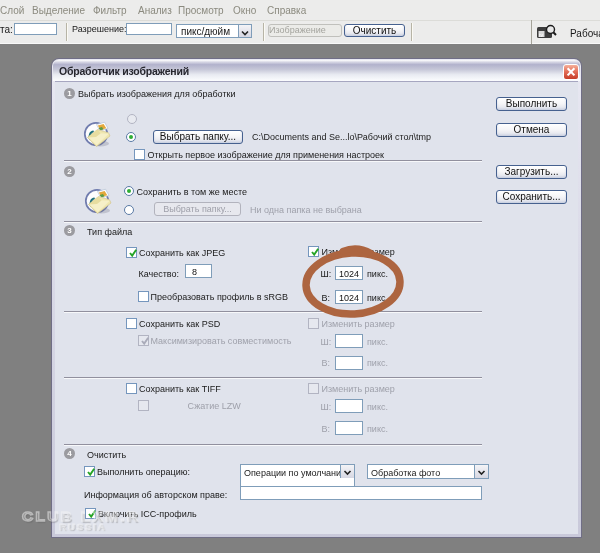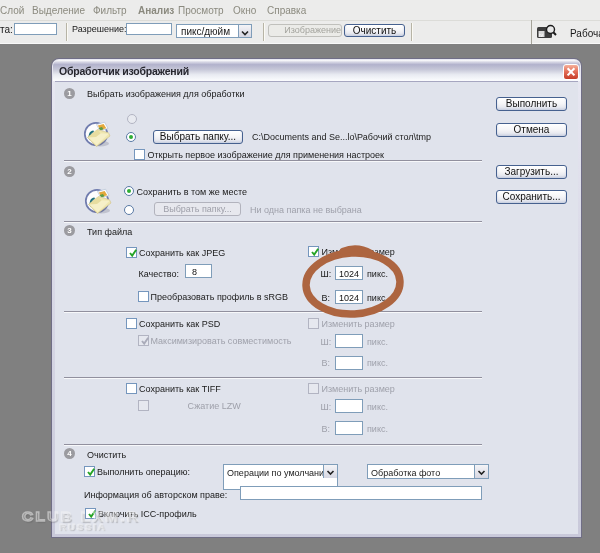--- a/index.html
+++ b/index.html
@@ -30,42 +30,42 @@
   .vsep{position:absolute;width:1px;background:#b7b4a6;box-shadow:1px 0 0 #fbfaf4;}
   .chk{position:absolute;left:0px;top:-1px;}
 </style></head>
 <body>
 <div id="root">
 
   <div class="abs" style="left:0;top:0;width:600px;height:20px;background:#ececeb;"></div>
   <div class="abs t10" style="left:0px;top:5px;color:#8b8a7f;">Слой</div>
   <div class="abs t10" style="left:32px;top:5px;color:#8b8a7f;">Выделение</div>
   <div class="abs t10" style="left:93px;top:5px;color:#8b8a7f;">Фильтр</div>
-  <div class="abs t10" style="left:138px;top:5px;color:#8b8a7f;font-weight:bold;">Анализ</div>
+  <div class="abs t10" style="left:138px;top:5px;color:#8b8a7f;">Анализ</div>
   <div class="abs t10" style="left:178px;top:5px;color:#8b8a7f;">Просмотр</div>
   <div class="abs t10" style="left:233px;top:5px;color:#8b8a7f;">Окно</div>
   <div class="abs t10" style="left:267px;top:5px;color:#8b8a7f;">Справка</div>
 
   <div class="abs" style="left:0;top:20px;width:600px;height:24px;background:#ececeb;border-top:1px solid #dcdcd8;border-bottom:1px solid #f8f8f8;box-sizing:border-box;"></div>
   <div class="abs t10" style="left:0px;top:24px;">та:</div>
   <div class="inp" style="left:14px;top:23px;width:43px;height:12px;"></div>
   <div class="vsep" style="left:66px;top:23px;height:18px;"></div>
   <div class="abs" style="left:72px;top:24px;font-size:9px;color:#1a1a1a;white-space:nowrap;">Разрешение:</div>
   <div class="inp" style="left:126px;top:23px;width:46px;height:12px;"></div>
   <div class="inp" style="left:176px;top:24px;width:76px;height:14px;">
     <div class="abs t10" style="left:4px;top:1px;text-align:center;">пикс/дюйм</div>
     <div class="abs" style="right:0;top:0;width:12px;height:12px;border-left:1px solid #7f9db9;
       background:linear-gradient(180deg,#f4f4f7,#d6d7e2);">
       <svg width="12" height="12" viewBox="0 0 12 12">
           <path d="M3 4.5l3 3 3-3" stroke="#222" stroke-width="1.6" fill="none"></path>
         </svg>
     </div>
   </div>
   <div class="vsep" style="left:263px;top:23px;height:18px;"></div>
-  <div class="abs" style="left:268px;top:24px;width:74px;height:13px;box-sizing:border-box;border:1px solid #c0c0bc;border-radius:3px;background:#ebebe8;font-size:9px;color:#a4a49e;text-align:right;line-height:11px;">Изображение</div>
+  <div class="abs" style="left:268px;top:24px;width:74px;height:13px;box-sizing:border-box;border:1px solid #c0c0bc;border-radius:3px;background:#ebebe8;font-size:9px;color:#a4a49e;text-align:left;line-height:11px;">Изображение</div>
   <div class="btn" style="left:344px;top:24px;width:61px;height:13px;">Очистить</div>
   <div class="vsep" style="left:411px;top:23px;height:18px;"></div>
   <div class="abs" style="left:531px;top:20px;width:1px;height:25px;background:#a5a399;"></div>
 
   <svg class="abs" style="left:536px;top:24px;" width="21" height="16" viewBox="0 0 21 16">
     <rect x="1" y="3" width="15" height="11" rx="1.5" fill="#3c3c3c"></rect>
     <rect x="2.5" y="7" width="6" height="6" fill="#d9d9d9"></rect>
     <text x="3" y="12.5" font-size="5" fill="#fff" font-family="Liberation Sans">tv</text>
     <circle cx="14.5" cy="5.5" r="4" fill="#e8e8e8" stroke="#1c1c1c" stroke-width="1.4"></circle>
     <line x1="17.3" y1="8.3" x2="20" y2="11" stroke="#1c1c1c" stroke-width="2"></line>
@@ -94,21 +94,21 @@
   <div class="circ" style="left:64px;top:88px;">1</div>
   <div class="circ" style="left:64px;top:166px;">2</div>
   <div class="circ" style="left:64px;top:225px;">3</div>
   <div class="circ" style="left:64px;top:448px;">4</div>
   <div class="sep" style="top:160px;"></div>
   <div class="sep" style="top:221px;"></div>
   <div class="sep" style="top:311px;"></div>
   <div class="sep" style="top:377px;"></div>
   <div class="sep" style="top:444px;"></div>
 
-  <div class="abs t9" style="left:87px;top:89px;">Выбрать изображения для обработки</div>
+  <div class="abs t9" style="left:78px;top:89px;">Выбрать изображения для обработки</div>
   <div class="radd" style="left:127px;top:114px;"></div>
   <svg class="abs" style="left:83px;top:120px;" width="29" height="29" viewBox="0 0 29 29">
       <circle cx="13" cy="14" r="11.2" fill="#fdfdfe" stroke="#707cae" stroke-width="1.7"></circle>
       <ellipse cx="17" cy="23.5" rx="9" ry="3" fill="rgba(110,110,130,0.28)"></ellipse>
       <path d="M13.5 4.5 L21.5 2.2 L25 8.5 L17 11 Z" fill="#fff" stroke="#b4c3d4" stroke-width="0.7"></path>
       <path d="M14.8 5.6 L20.6 3.9 L23.3 8.2 L17.4 9.9 Z" fill="#e3a83c"></path>
       <path d="M15.6 8 L19 7 L20.5 9.4 L17.2 10.3 Z" fill="#5a9c48"></path>
       <path d="M10.5 10.5 C6.2 11 4.6 15.2 7 18.2 L9.3 16.7 C7.6 14.7 8.5 12.4 11 12.2 Z" fill="#1f6f7a"></path>
       <path d="M5 15.8 L9.6 16.1 L6.7 20.2 Z" fill="#1f6f7a"></path>
       <path d="M4.5 17.5 L14.5 9.5 L25.5 12.8 L27 16 L13.5 26.5 Z" fill="#efe7b0" stroke="#d2c692" stroke-width="0.7"></path>
@@ -204,21 +204,21 @@
   <div class="inp" style="left:335px;top:421px;width:28px;height:14px;"></div>
   <div class="abs t9 gray" style="left:367px;top:423.5px;">пикс.</div>
 
   <div class="abs t9" style="left:87px;top:449.5px;">Очистить</div>
   <div class="cb" style="left:84px;top:466px;">
       <svg class="chk" width="12" height="12" viewBox="0 0 12 12">
         <path d="M3 6l2.2 2.6 4-5.8" stroke="#26a426" stroke-width="1.9" fill="none"></path>
       </svg>
     </div>
   <div class="abs t9" style="left:97px;top:467px;">Выполнить операцию:</div>
-  <div class="inp" style="left:223px;top:464px;width:115px;height:26px;overflow:hidden;">
+  <div class="inp" style="left:240px;top:464px;width:115px;height:26px;overflow:hidden;">
     <div class="abs t9" style="left:3px;top:2.5px;">Операции по умолчани</div>
     <div class="abs" style="right:0;top:0;width:13px;height:13px;border-left:1px solid #7f9db9;
       background:linear-gradient(180deg,#f4f4f7,#d6d7e2);">
       <svg width="13" height="13" viewBox="0 0 13 13">
           <path d="M3.5 5l3 3 3-3" stroke="#222" stroke-width="1.6" fill="none"></path>
         </svg>
     </div>
   </div>
   <div class="inp" style="left:367px;top:464px;width:122px;height:15px;overflow:hidden;">
     <div class="abs t9" style="left:3px;top:2.5px;">Обработка фото</div>

